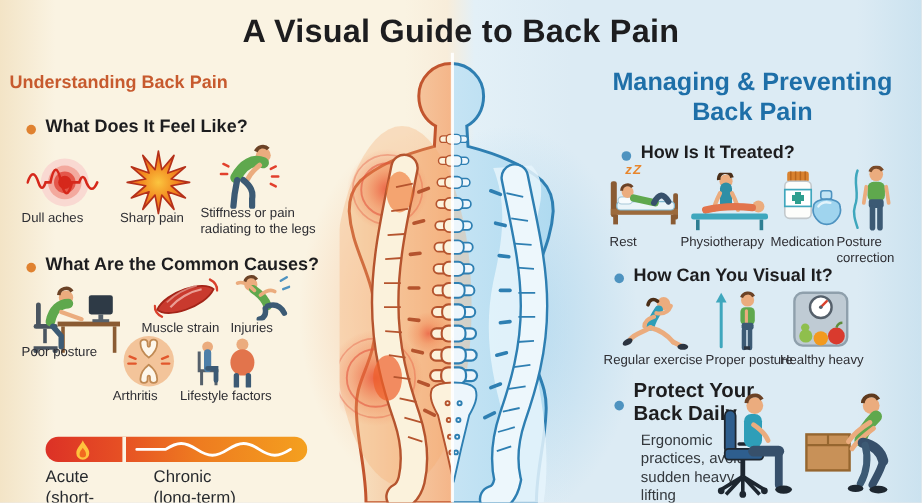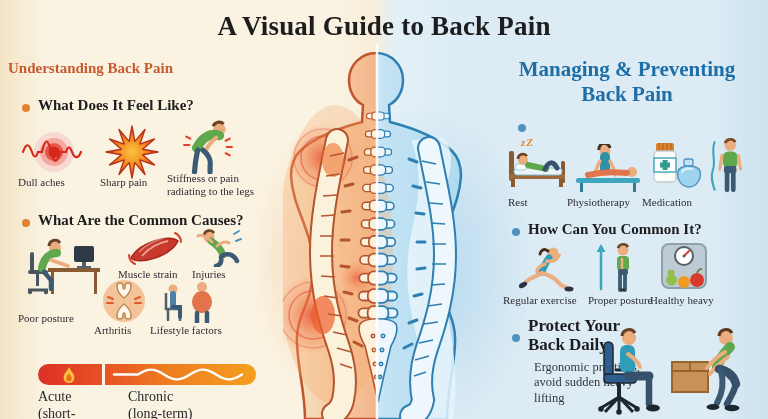--- a/index.html
+++ b/index.html
@@ -1,18 +1,18 @@
 <!DOCTYPE html>
 <html style="--bg_left: #FAF3E2; --bg_right: #DCEBF4; --title_ink: #1D1D1F; --left_accent: #C75A2E; --right_accent: #1E6FA8; --left_bullet: #E08230; --right_bullet: #4E93C0; --label_ink: #2E2E33; --bar_red: #DC3126; --bar_orange: #F4A01F;"><head>
 <meta charset="utf-8">
 <style>
   html,body{margin:0;padding:0;background:#e9e9e9}
   .stage{
     position:relative;width:768px;height:419px;overflow:hidden;
-    font-family:Liberation Serif, serif;
+    font-family:Liberation Sans, sans-serif;
     background:
       radial-gradient(140px 210px at 350px 260px, rgba(242,140,70,.40), rgba(242,140,70,0) 72%),
       radial-gradient(150px 230px at 424px 270px, rgba(130,195,232,.48), rgba(130,195,232,0) 72%),
       linear-gradient(90deg,#F3E4C6 0%,#FAF3E2 6%,#FAF3E2 44%,#F8EDDA 48.5%,#E3F0F7 51.5%,#DCEBF4 62%,#DCEBF4 93%,#CBE2EF 100%);
   }
   .abs{position:absolute}
   .title{position:absolute;top:11px;left:0;width:100%;text-align:center;
     font-size:27px;font-weight:bold;color:var(--title_ink,#1d1d1f);letter-spacing:.2px}
   .h-left{position:absolute;top:60px;left:8px;width:288px;text-align:left;
     font-size:15px;font-weight:bold;color:var(--left_accent,#C75A2E)}
@@ -330,21 +330,21 @@
   <svg class="ic" style="left:160px;top:277px" width="58" height="46" viewBox="0 0 58 46">
     <path d="M6,16 L6,32 L22,32" stroke="#55606B" stroke-width="2.5" fill="none"></path>
     <path d="M8,32 L8,44 M20,32 L20,44" stroke="#55606B" stroke-width="2.5"></path>
     <circle cx="13" cy="12" r="4.5" fill="#EBAC7E"></circle>
     <path d="M13,17 L13,30" stroke="#4E7FA8" stroke-width="6" stroke-linecap="round"></path>
     <path d="M13,30 L20,30 L20,40" stroke="#3C5A74" stroke-width="4" fill="none" stroke-linecap="round"></path>
     <circle cx="42" cy="10" r="5" fill="#EBAC7E"></circle>
     <ellipse cx="42" cy="25" rx="10" ry="11" fill="#E2744C"></ellipse>
     <path d="M37,36 L37,45 M47,36 L47,45" stroke="#3C5A74" stroke-width="4.5" stroke-linecap="round"></path>
   </svg>
-  <div class="lbl" style="left:18px;top:312px;width:90px">Poor posture</div>
+  <div class="lbl" style="left:18px;top:288px;width:90px">Poor posture</div>
   <div class="lbl" style="left:118px;top:268px;width:80px">Muscle strain</div>
   <div class="lbl" style="left:192px;top:268px;width:56px">Injuries</div>
   <div class="lbl" style="left:94px;top:324px;width:60px">Arthritis</div>
   <div class="lbl" style="left:150px;top:324px;width:90px">Lifestyle factors</div>
 
 
   <div class="bar">
     <svg style="left:22px;top:1.5px" width="18" height="18" viewBox="0 0 18 20">
       <path d="M9,1 C11,6 15,8 15,13 A6,6 0 1 1 3,13 C3,8 7,6 9,1 Z" fill="#FFC23D"></path>
       <path d="M9,8 C10,10 12,11 12,14 A3,3 0 1 1 6,14 C6,11 8,10 9,8 Z" fill="#F2691F"></path>
@@ -363,20 +363,21 @@
     <div>(long-term)</div>
   </div>
 
   <div class="h-right">
     <div>Managing &amp; Preventing</div>
     <div>Back Pain</div>
   </div>
 
   <div class="q" style="left:518px;top:119px">
     <span class="dot dot-r"></span>
+    <span>How Is It Treated?</span>
   </div>
 
   <span class="zz">zZ</span>
 
   <svg class="ic" style="left:506px;top:147px" width="62" height="42" viewBox="0 0 62 42">
     <rect x="3" y="4" width="5" height="30" rx="2" fill="#8A5B33"></rect>
     <rect x="55" y="14" width="4" height="22" rx="1.5" fill="#8A5B33"></rect>
     <rect x="3" y="27" width="56" height="5" fill="#9C6A3C"></rect>
     <rect x="5" y="32" width="4" height="8" fill="#8A5B33"></rect>
       <rect x="53" y="32" width="4" height="8" fill="#8A5B33"></rect>
@@ -418,24 +419,25 @@
     <circle cx="23" cy="7" r="5.5" fill="#EBAC7E"></circle>
     <path d="M18,5 A5.5,5.5 0 0 1 28,4" stroke="#7A4A28" stroke-width="2.6" fill="none"></path>
     <rect x="16" y="13" width="14" height="16" rx="5" fill="#5FA84D"></rect>
     <path d="M15,17 L13,30 M31,17 L33,30" stroke="#EBAC7E" stroke-width="3" stroke-linecap="round"></path>
     <rect x="17" y="27" width="12" height="7" rx="2" fill="#3C5A74"></rect>
     <path d="M20,34 L20,50 M26,34 L26,50" stroke="#3C5A74" stroke-width="4.5" stroke-linecap="round"></path>
   </svg>
   <div class="lbl" style="left:508px;top:196px;width:56px">Rest</div>
   <div class="lbl" style="left:567px;top:196px;width:84px">Physiotherapy</div>
   <div class="lbl" style="left:642px;top:196px;width:66px">Medication</div>
+  <div class="lbl" style="left:697px;top:196px;width:58px">Posture correction</div>
 
   <div class="q" style="left:512px;top:221px">
     <span class="dot dot-r"></span>
-    <span>How Can You Common It?</span>
+    <span>How Can You Visual It?</span>
   </div>
 
   <svg class="ic" style="left:512px;top:244px" width="64" height="50" viewBox="0 0 64 50">
     <circle cx="41" cy="9" r="5.5" fill="#EBAC7E"></circle>
     <path d="M36,7 C32,4 29,6 28,10" stroke="#4A2E18" stroke-width="3" fill="none" stroke-linecap="round"></path>
     <path d="M37,14 C33,20 31,24 30,28" stroke="#2E9EB8" stroke-width="7" fill="none" stroke-linecap="round"></path>
     <path d="M35,17 C41,18 45,16 47,11" stroke="#EBAC7E" stroke-width="3.5" fill="none" stroke-linecap="round"></path>
     <path d="M33,20 C27,22 25,25 25,28" stroke="#EBAC7E" stroke-width="3.5" fill="none" stroke-linecap="round"></path>
     <path d="M30,29 C38,31 44,35 49,41" stroke="#EBAC7E" stroke-width="4" fill="none" stroke-linecap="round"></path>
     <path d="M49,41 L55,44" stroke="#EBAC7E" stroke-width="4" stroke-linecap="round"></path>

